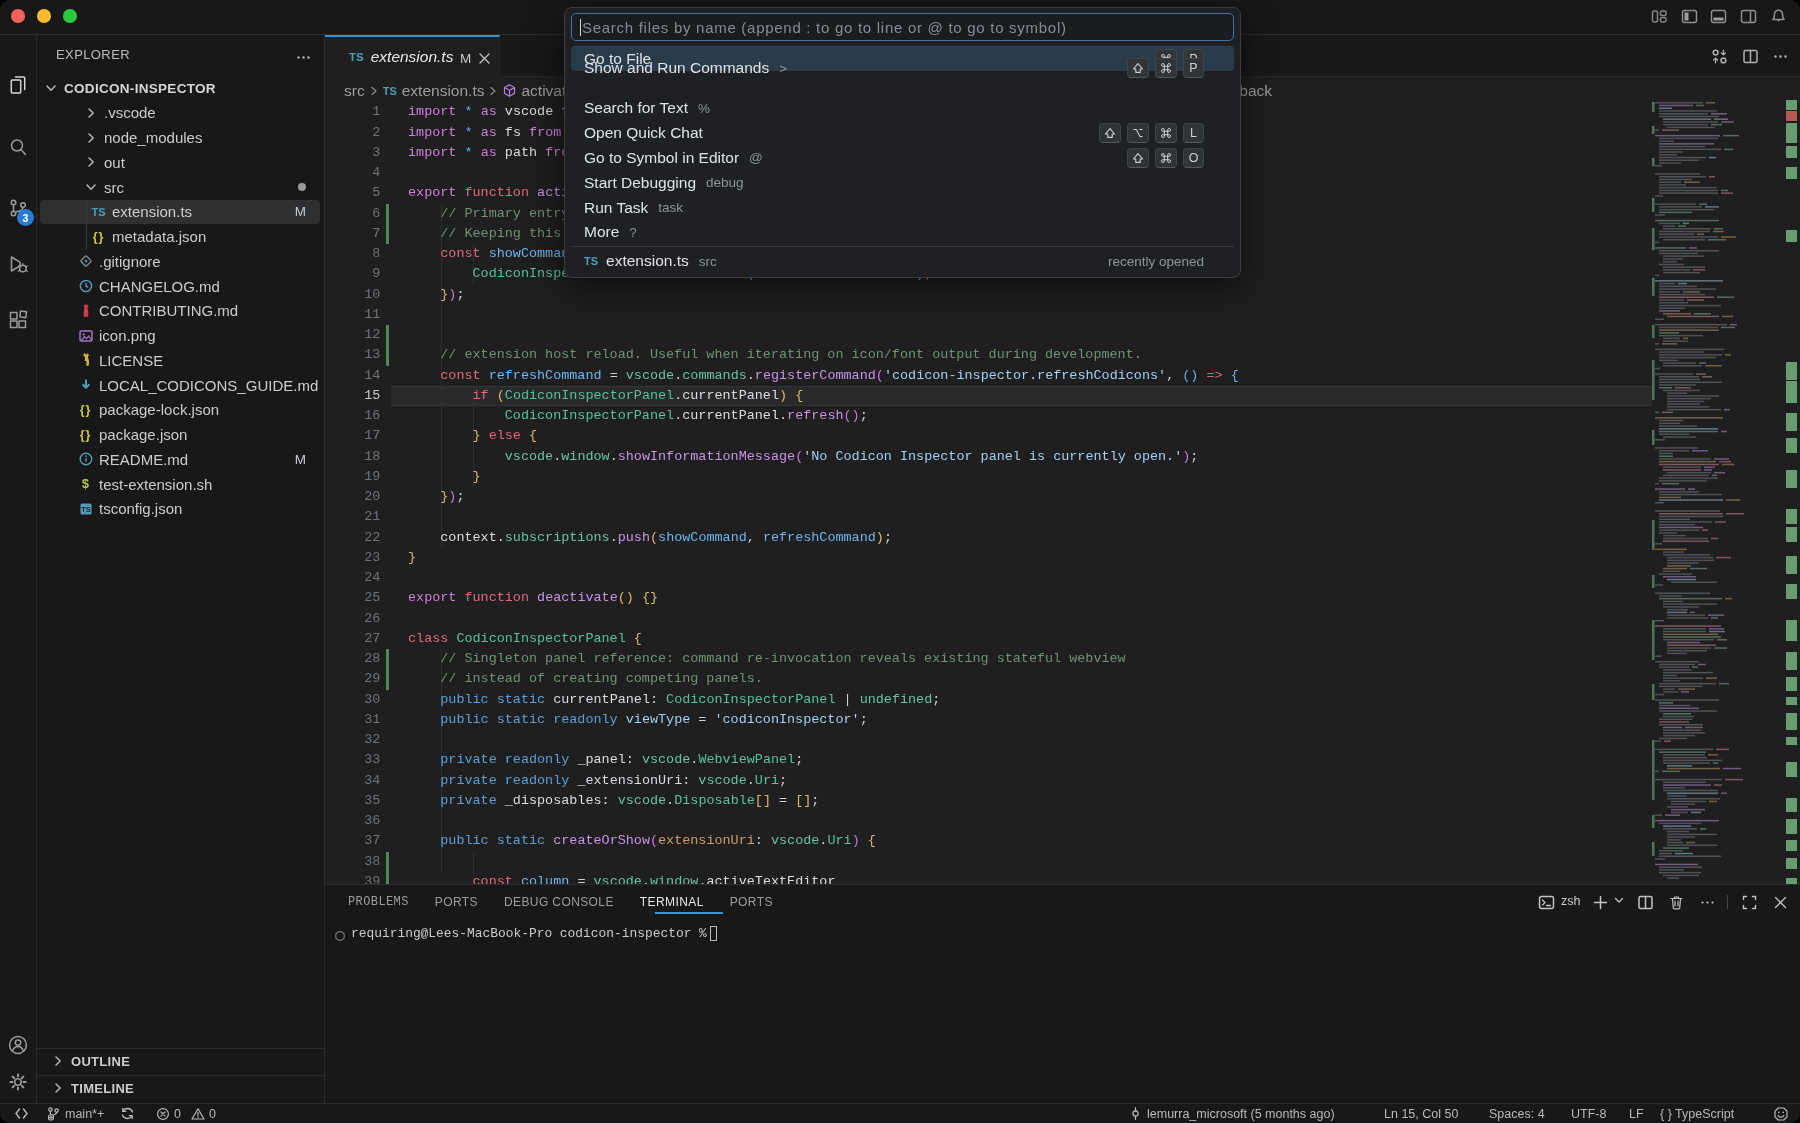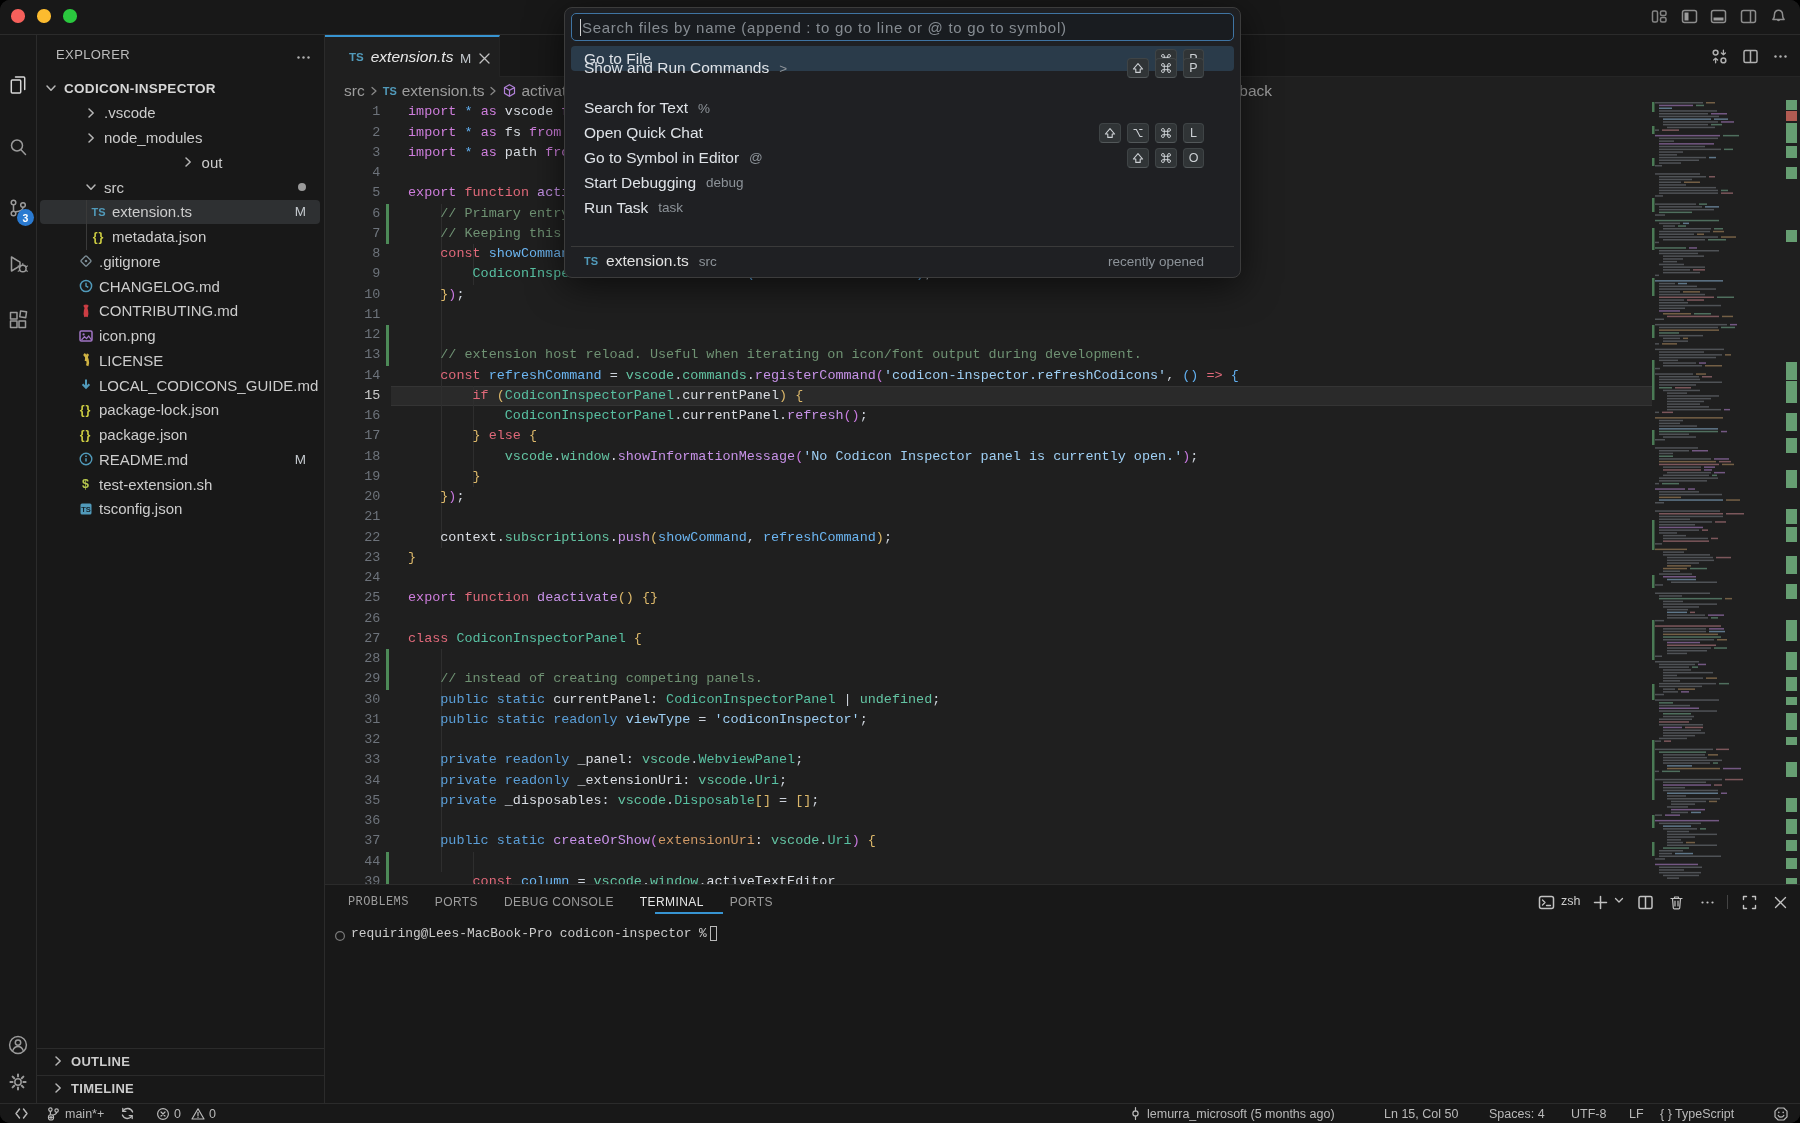--- a/index.html
+++ b/index.html
@@ -129,21 +129,21 @@
       </div>
       <div class="trow" style="top:40.85px;"><span style="width:2px;flex:none"></span><span class="ticon"><svg width="16" height="16" viewBox="0 0 16 16" style="">
             <path d="M4 6l4 4.2L12 6" class="ico" style="stroke:#b6b6b6"></path>
           </svg></span><span style="font-weight:700;font-size:13.5px;letter-spacing:.3px;color:#d6d6d6;">CODICON-INSPECTOR</span></div>
       <div class="trow" style="top:65.60px;"><span style="width:42px;flex:none"></span><span class="ticon"><svg width="16" height="16" viewBox="0 0 16 16" style="">
             <path d="M6 4l4.2 4L6 12" class="ico" style="stroke:#b6b6b6"></path>
           </svg></span><span style="">.vscode</span></div>
       <div class="trow" style="top:90.35px;"><span style="width:42px;flex:none"></span><span class="ticon"><svg width="16" height="16" viewBox="0 0 16 16" style="">
             <path d="M6 4l4.2 4L6 12" class="ico" style="stroke:#b6b6b6"></path>
           </svg></span><span style="">node_modules</span></div>
-      <div class="trow" style="top:115.10px;justify-content:center;"><span style="width:42px;flex:none"></span><span class="ticon"><svg width="16" height="16" viewBox="0 0 16 16" style="">
+      <div class="trow" style="top:115.10px;"><span style="width:42px;flex:none"></span><span class="ticon"><svg width="16" height="16" viewBox="0 0 16 16" style="">
             <path d="M6 4l4.2 4L6 12" class="ico" style="stroke:#b6b6b6"></path>
           </svg></span><span style="">out</span></div>
       <div class="trow" style="top:139.85px;"><span style="width:42px;flex:none"></span><span class="ticon"><svg width="16" height="16" viewBox="0 0 16 16" style="">
             <path d="M4 6l4 4.2L12 6" class="ico" style="stroke:#b6b6b6"></path>
           </svg></span><span style="">src</span><span style="margin-left:auto;margin-right:14px;width:8px;height:8px;border-radius:50%;background:#9a9a9a"></span></div>
       <div class="trow" style="top:164.60px;background:#2e3032;border-radius:4px;"><span style="width:50px;flex:none"></span><span class="ticon"><span style="color:#519aba;font-size:11px;font-weight:700">TS</span></span><span style="">extension.ts</span><span style="margin-left:auto;margin-right:14px;color:#c3c8cd;font-size:13.5px">M</span></div>
       <div class="trow" style="top:189.35px;"><span style="width:50px;flex:none"></span><span class="ticon"><span style="color:#cbcb41;font-size:12.5px;font-weight:700;letter-spacing:1px">{}</span></span><span style="">metadata.json</span></div>
       <div class="trow" style="top:214.10px;"><span style="width:37px;flex:none"></span><span class="ticon"><svg width="16" height="16" viewBox="0 0 16 16" style="">
             <rect x="4.2" y="4.2" width="7.6" height="7.6" rx="1" transform="rotate(45 8 8)" style="fill:none;stroke:#7a8a93;stroke-width:1.4"></rect>
             <circle cx="8" cy="8" r="1.3" fill="#7a8a93"></circle>
@@ -279,31 +279,31 @@
       <div class="cl" style="top:446.65px"><span class="ln" style="color:#6d737b">18</span><span class="ct"><span style="color:#ccd2da">            </span><span style="color:#63c3a2">vscode</span><span style="color:#ccd2da">.</span><span style="color:#63c3a2">window</span><span style="color:#ccd2da">.</span><span style="color:#c792e8">showInformationMessage</span><span style="color:#c678dd">(</span><span style="color:#9fd0f5">'No Codicon Inspector panel is currently open.'</span><span style="color:#c678dd">)</span><span style="color:#ccd2da">;</span></span></div>
       <div class="cl" style="top:466.90px"><span class="ln" style="color:#6d737b">19</span><span class="ct"><span style="color:#ccd2da">        </span><span style="color:#dcb86a">}</span></span></div>
       <div class="cl" style="top:487.15px"><span class="ln" style="color:#6d737b">20</span><span class="ct"><span style="color:#ccd2da">    </span><span style="color:#dcb86a">}</span><span style="color:#c678dd">)</span><span style="color:#ccd2da">;</span></span></div>
       <div class="cl" style="top:507.40px"><span class="ln" style="color:#6d737b">21</span><span class="ct"></span></div>
       <div class="cl" style="top:527.65px"><span class="ln" style="color:#6d737b">22</span><span class="ct"><span style="color:#ccd2da">    </span><span style="color:#d9dde3">context</span><span style="color:#ccd2da">.</span><span style="color:#63c3a2">subscriptions</span><span style="color:#ccd2da">.</span><span style="color:#c792e8">push</span><span style="color:#dcb86a">(</span><span style="color:#6cb6f2">showCommand</span><span style="color:#ccd2da">, </span><span style="color:#6cb6f2">refreshCommand</span><span style="color:#dcb86a">)</span><span style="color:#ccd2da">;</span></span></div>
       <div class="cl" style="top:547.90px"><span class="ln" style="color:#6d737b">23</span><span class="ct"><span style="color:#dcb86a">}</span></span></div>
       <div class="cl" style="top:568.15px"><span class="ln" style="color:#6d737b">24</span><span class="ct"></span></div>
       <div class="cl" style="top:588.40px"><span class="ln" style="color:#6d737b">25</span><span class="ct"><span style="color:#cf7edd">export</span><span style="color:#ccd2da"> </span><span style="color:#e0697a">function</span><span style="color:#ccd2da"> </span><span style="color:#c792e8">deactivate</span><span style="color:#dcb86a">()</span><span style="color:#ccd2da"> </span><span style="color:#dcb86a">{}</span></span></div>
       <div class="cl" style="top:608.65px"><span class="ln" style="color:#6d737b">26</span><span class="ct"></span></div>
       <div class="cl" style="top:628.90px"><span class="ln" style="color:#6d737b">27</span><span class="ct"><span style="color:#e0697a">class</span><span style="color:#ccd2da"> </span><span style="color:#58c0a2">CodiconInspectorPanel</span><span style="color:#ccd2da"> </span><span style="color:#dcb86a">{</span></span></div>
-      <div class="cl" style="top:649.15px"><span class="ln" style="color:#6d737b">28</span></div>
+      <div class="cl" style="top:649.15px"><span class="ln" style="color:#6d737b">28</span><span class="ct"><span style="color:#6f9273">    // Singleton panel reference: command re-invocation reveals existing stateful webview</span></span></div>
       <div class="cl" style="top:669.40px"><span class="ln" style="color:#6d737b">29</span><span class="ct"><span style="color:#6f9273">    // instead of creating competing panels.</span></span></div>
       <div class="cl" style="top:689.65px"><span class="ln" style="color:#6d737b">30</span><span class="ct"><span style="color:#ccd2da">    </span><span style="color:#5b9fd8">public static</span><span style="color:#ccd2da"> </span><span style="color:#d9dde3">currentPanel</span><span style="color:#ccd2da">: </span><span style="color:#58c0a2">CodiconInspectorPanel</span><span style="color:#ccd2da"> | </span><span style="color:#63c3a2">undefined</span><span style="color:#ccd2da">;</span></span></div>
       <div class="cl" style="top:709.90px"><span class="ln" style="color:#6d737b">31</span><span class="ct"><span style="color:#ccd2da">    </span><span style="color:#5b9fd8">public static readonly</span><span style="color:#ccd2da"> </span><span style="color:#9fd0f5">viewType</span><span style="color:#ccd2da"> = </span><span style="color:#9fd0f5">'codiconInspector'</span><span style="color:#ccd2da">;</span></span></div>
       <div class="cl" style="top:730.15px"><span class="ln" style="color:#6d737b">32</span><span class="ct"></span></div>
       <div class="cl" style="top:750.40px"><span class="ln" style="color:#6d737b">33</span><span class="ct"><span style="color:#ccd2da">    </span><span style="color:#5b9fd8">private readonly</span><span style="color:#ccd2da"> </span><span style="color:#d9dde3">_panel</span><span style="color:#ccd2da">: </span><span style="color:#63c3a2">vscode</span><span style="color:#ccd2da">.</span><span style="color:#58c0a2">WebviewPanel</span><span style="color:#ccd2da">;</span></span></div>
       <div class="cl" style="top:770.65px"><span class="ln" style="color:#6d737b">34</span><span class="ct"><span style="color:#ccd2da">    </span><span style="color:#5b9fd8">private readonly</span><span style="color:#ccd2da"> </span><span style="color:#d9dde3">_extensionUri</span><span style="color:#ccd2da">: </span><span style="color:#63c3a2">vscode</span><span style="color:#ccd2da">.</span><span style="color:#58c0a2">Uri</span><span style="color:#ccd2da">;</span></span></div>
       <div class="cl" style="top:790.90px"><span class="ln" style="color:#6d737b">35</span><span class="ct"><span style="color:#ccd2da">    </span><span style="color:#5b9fd8">private</span><span style="color:#ccd2da"> </span><span style="color:#d9dde3">_disposables</span><span style="color:#ccd2da">: </span><span style="color:#63c3a2">vscode</span><span style="color:#ccd2da">.</span><span style="color:#58c0a2">Disposable</span><span style="color:#dcb86a">[]</span><span style="color:#ccd2da"> = </span><span style="color:#dcb86a">[]</span><span style="color:#ccd2da">;</span></span></div>
       <div class="cl" style="top:811.15px"><span class="ln" style="color:#6d737b">36</span><span class="ct"></span></div>
       <div class="cl" style="top:831.40px"><span class="ln" style="color:#6d737b">37</span><span class="ct"><span style="color:#ccd2da">    </span><span style="color:#5b9fd8">public static</span><span style="color:#ccd2da"> </span><span style="color:#c792e8">createOrShow</span><span style="color:#c678dd">(</span><span style="color:#d19a66">extensionUri</span><span style="color:#ccd2da">: </span><span style="color:#63c3a2">vscode</span><span style="color:#ccd2da">.</span><span style="color:#58c0a2">Uri</span><span style="color:#c678dd">)</span><span style="color:#ccd2da"> </span><span style="color:#dcb86a">{</span></span></div>
-      <div class="cl" style="top:851.65px"><span class="ln" style="color:#6d737b">44</span></div>
+      <div class="cl" style="top:851.65px"><span class="ln" style="color:#6d737b">38</span></div>
       <div class="cl" style="top:871.90px"><span class="ln" style="color:#6d737b">39</span><span class="ct"><span style="color:#ccd2da">        </span><span style="color:#e0697a">const</span><span style="color:#ccd2da"> </span><span style="color:#6cb6f2">column</span><span style="color:#ccd2da"> = </span><span style="color:#63c3a2">vscode</span><span style="color:#ccd2da">.</span><span style="color:#63c3a2">window</span><span style="color:#ccd2da">.</span><span style="color:#d9dde3">activeTextEditor</span></span></div>
     </div>
     <svg style="position:absolute;left:1652px;top:100px" width="148" height="786">
       <rect x="3" y="2.0" width="48" height="1.5" fill="#aeb7c0" fill-opacity="0.34"></rect>
       <rect x="54" y="2.0" width="9" height="1.5" fill="#c9a06c" fill-opacity="0.5"></rect>
       <rect x="7" y="4.7" width="34" height="1.5" fill="#c792e8" fill-opacity="0.5"></rect>
       <rect x="44" y="4.7" width="8" height="1.5" fill="#7fbf9d" fill-opacity="0.5"></rect>
       <rect x="7" y="7.5" width="13" height="1.5" fill="#9fd0f5" fill-opacity="0.5"></rect>
       <rect x="7" y="10.2" width="58" height="1.5" fill="#aeb7c0" fill-opacity="0.34"></rect>
       <rect x="7" y="13.0" width="49" height="1.5" fill="#aeb7c0" fill-opacity="0.34"></rect>
@@ -835,20 +835,21 @@
           <span class="kbd">
             <svg width="12" height="12" viewBox="0 0 12 12" style="">
               <path d="M4.3 4.3V2.9a1.4 1.4 0 1 0-1.4 1.4zM4.3 7.7V9.1a1.4 1.4 0 1 1-1.4-1.4zM7.7 4.3h1.4a1.4 1.4 0 1 0-1.4-1.4zM7.7 7.7v1.4a1.4 1.4 0 1 0 1.4-1.4z" style="fill:none;stroke:#ccd0d4;stroke-width:1"></path>
               <rect x="4.3" y="4.3" width="3.4" height="3.4" style="fill:none;stroke:#ccd0d4;stroke-width:1"></rect>
             </svg>
           </span>
           <span class="kbd">O</span>
         </span></div>
       <div class="prow" style="top:162.4px;">Start Debugging<span class="psec">debug</span></div>
       <div class="prow" style="top:187.2px;">Run Task<span class="psec">task</span></div>
+      <div class="prow" style="top:212.0px;">More<span class="psec">?</span></div>
       <div class="abs" style="left:6px;top:237.8px;width:663px;height:1px;background:#3a3a3a"></div>
       <div class="prow" style="top:240.5px;height:25px">
         <span style="color:#519aba;font-size:11px;font-weight:700;margin-right:8px">TS</span>
         <span style="color:#e2e2e2">extension.ts</span>
         <span class="psec">src</span>
         <span style="margin-left:auto;color:#8d9399;font-size:13.5px">recently opened</span>
       </div>
     </div>
   </div>
 </body></html>

